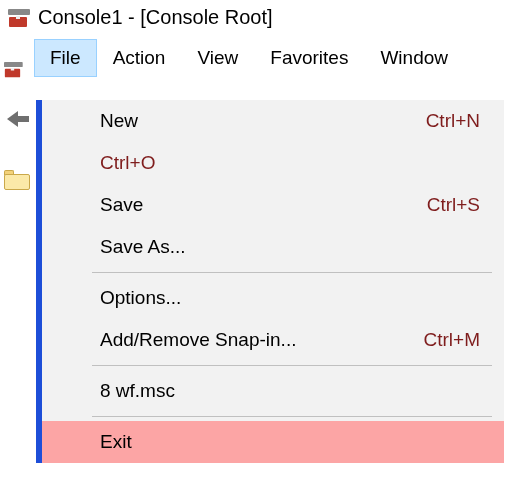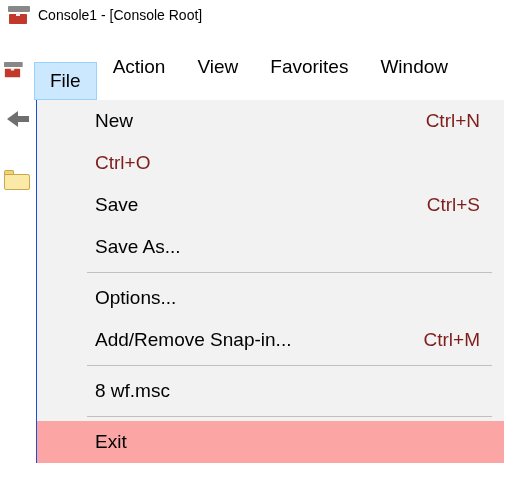--- a/index.html
+++ b/index.html
@@ -12,54 +12,53 @@
     width: 506px;
     height: 503px;
     overflow: hidden;
   }
   .title-bar {
     display: flex;
     align-items: center;
     padding: 6px 8px 4px 8px;
     gap: 8px;
   }
-  .title-text { font-size: 14px; }
+  .title-text { font-size: 20px; }
   .menu-bar {
     display: flex;
     align-items: center;
     padding-left: 34px;
     margin-top: 6px;
   }
   .menu-bar .menu-item {
     padding: 8px 16px;
     font-size: 19px;
     cursor: default;
   }
   .menu-bar .menu-item.active {
     background: #cce8ff;
     border: 1px solid #99d1ff;
     padding: 7px 15px;
-    margin-top: 28px;
   }
   .tool-strip {
     position: absolute;
     left: 0;
     top: 58px;
     display: flex;
     flex-direction: column;
     gap: 2px;
     padding: 4px 4px;
   }
   .dropdown {
     position: absolute;
     left: 36px;
     top: 100px;
     width: 468px;
     background: #f2f2f2;
-    border-left: 1px solid #1d4ed8;
+    border-left: 6px solid #1d4ed8;
   }
   .menu-row {
     display: flex;
     align-items: center;
     padding: 10px 18px 10px 58px;
     font-size: 19px;
     position: relative;
   }
   .menu-row .label { flex: 1; }
   .menu-row .shortcut {

